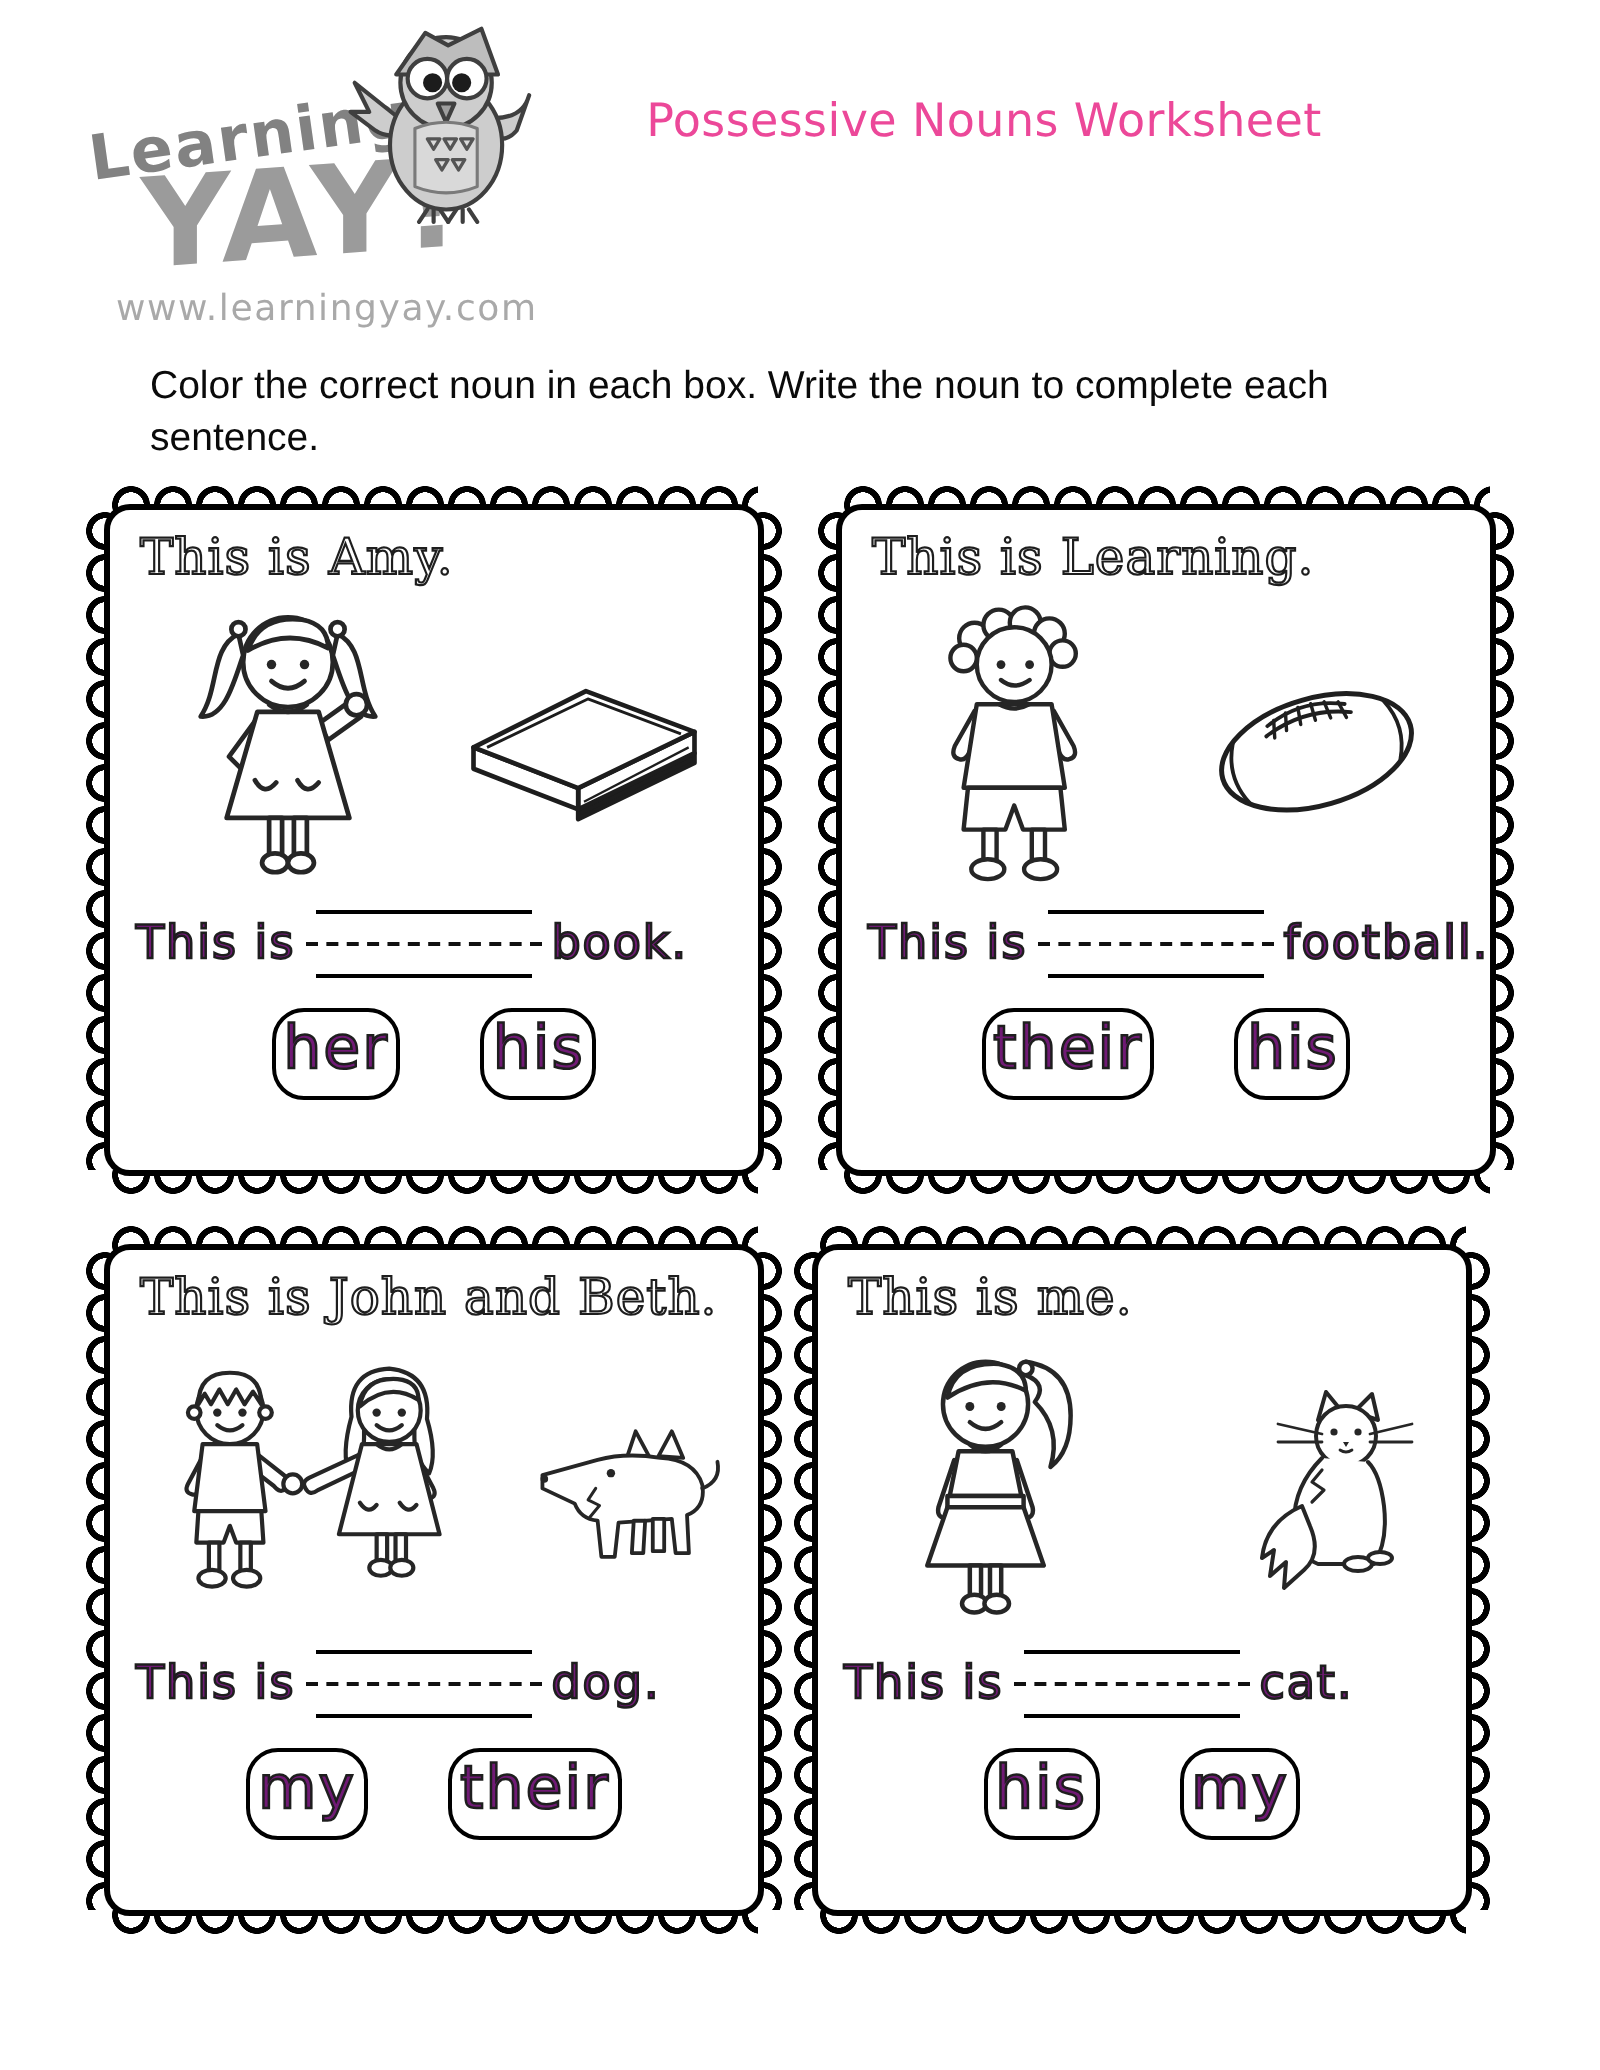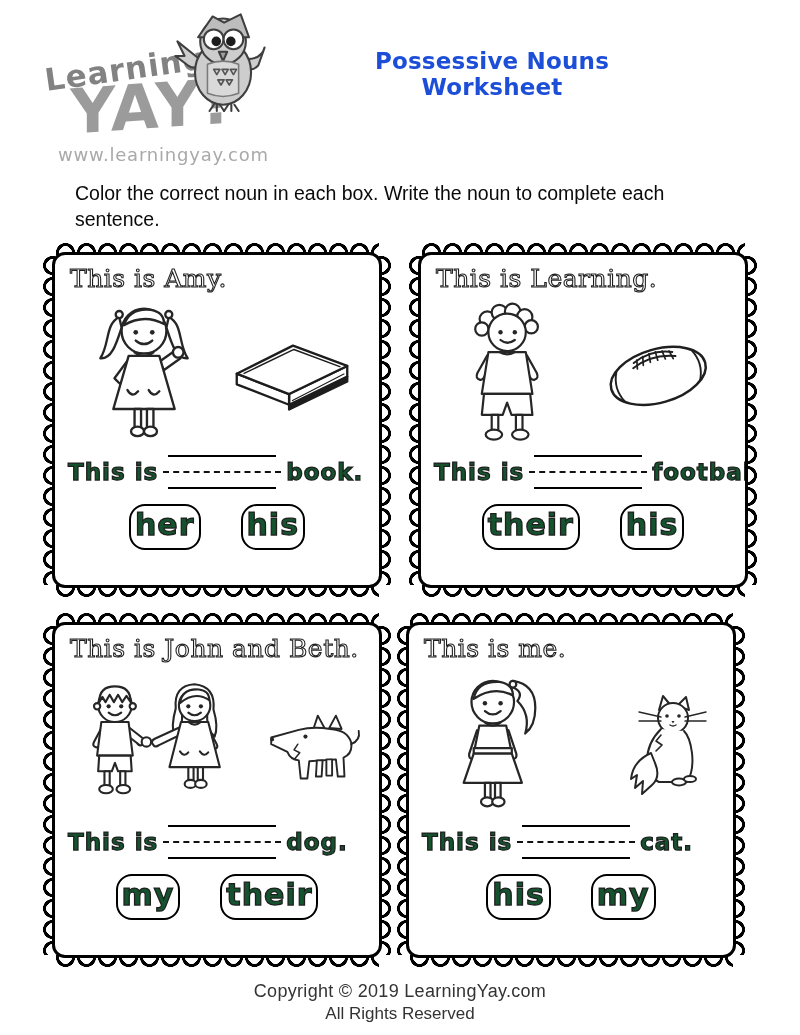--- a/index.html
+++ b/index.html
@@ -30,21 +30,21 @@
     font-family:"DejaVu Sans", sans-serif;
   }
   .logo-url {
     position:absolute; left:28px; top:140px;
     font-size:18px; color:#a9a9a9; letter-spacing:0.8px;
   }
   .owl { position:absolute; left:140px; top:0px; }
 
   .title {
     position:absolute; left:312px; top:48px; width:360px;
-    font-size:23px; font-weight:700; color:#1d4ed8; letter-spacing:0.2px;
+    font-size:23px; font-weight:400; color:#ec4899; letter-spacing:0.2px;
     text-align:center;
   }
   .name-row { position:absolute; left:385px; top:126px; display:flex; align-items:flex-end; }
   .name-label { font-size:27px; font-weight:700; color:#000; }
   .name-line { width:262px; border-bottom:3px solid #000; height:34px; }
 
   .instructions {
     position:absolute; left:75px; top:180px; width:645px;
     font-family:"Liberation Sans", sans-serif;
     font-size:19.5px; line-height:1.35; color:#0a0a0a;
@@ -72,21 +72,21 @@
     background-size:21px 21px; }
 
   .card-inner {
     position:absolute; inset:10px;
     background:#fff; border:3.4px solid #000; border-radius:13px;
     display:flex; flex-direction:column;
     overflow:hidden;
   }
 
   
-  .hollow       { color:#14532d;font-weight:bold; -webkit-text-stroke:1.25px #1e1e1e; }
+  .hollow       { color:#701a75; -webkit-text-stroke:1.25px #1e1e1e; }
   .hollow-serif { color:#fff; -webkit-text-stroke:1.1px  #1e1e1e; font-family:"DejaVu Serif", serif; }
 
   .card-heading {
     margin:9px 0 0 15px;
     font-size:25px; letter-spacing:0.5px;
     white-space:nowrap;
   }
   .art-row {
     height:152px; margin-top:4px; padding:0 24px 0 30px;
     display:flex; align-items:center; justify-content:space-between;
@@ -424,18 +424,14 @@
           </span>
         <span>cat.</span>
       </div>
       <div class="choices">
         <span class="choice hollow">his</span>
         <span class="choice hollow">my</span>
       </div>
     </div>
   </div>
 
-  <div class="footer">
-    <div class="f1">Copyright © 2019 LearningYay.com</div>
-    <div class="f2">All Rights Reserved</div>
-  </div>
 
 </div>
 
 </body></html>

